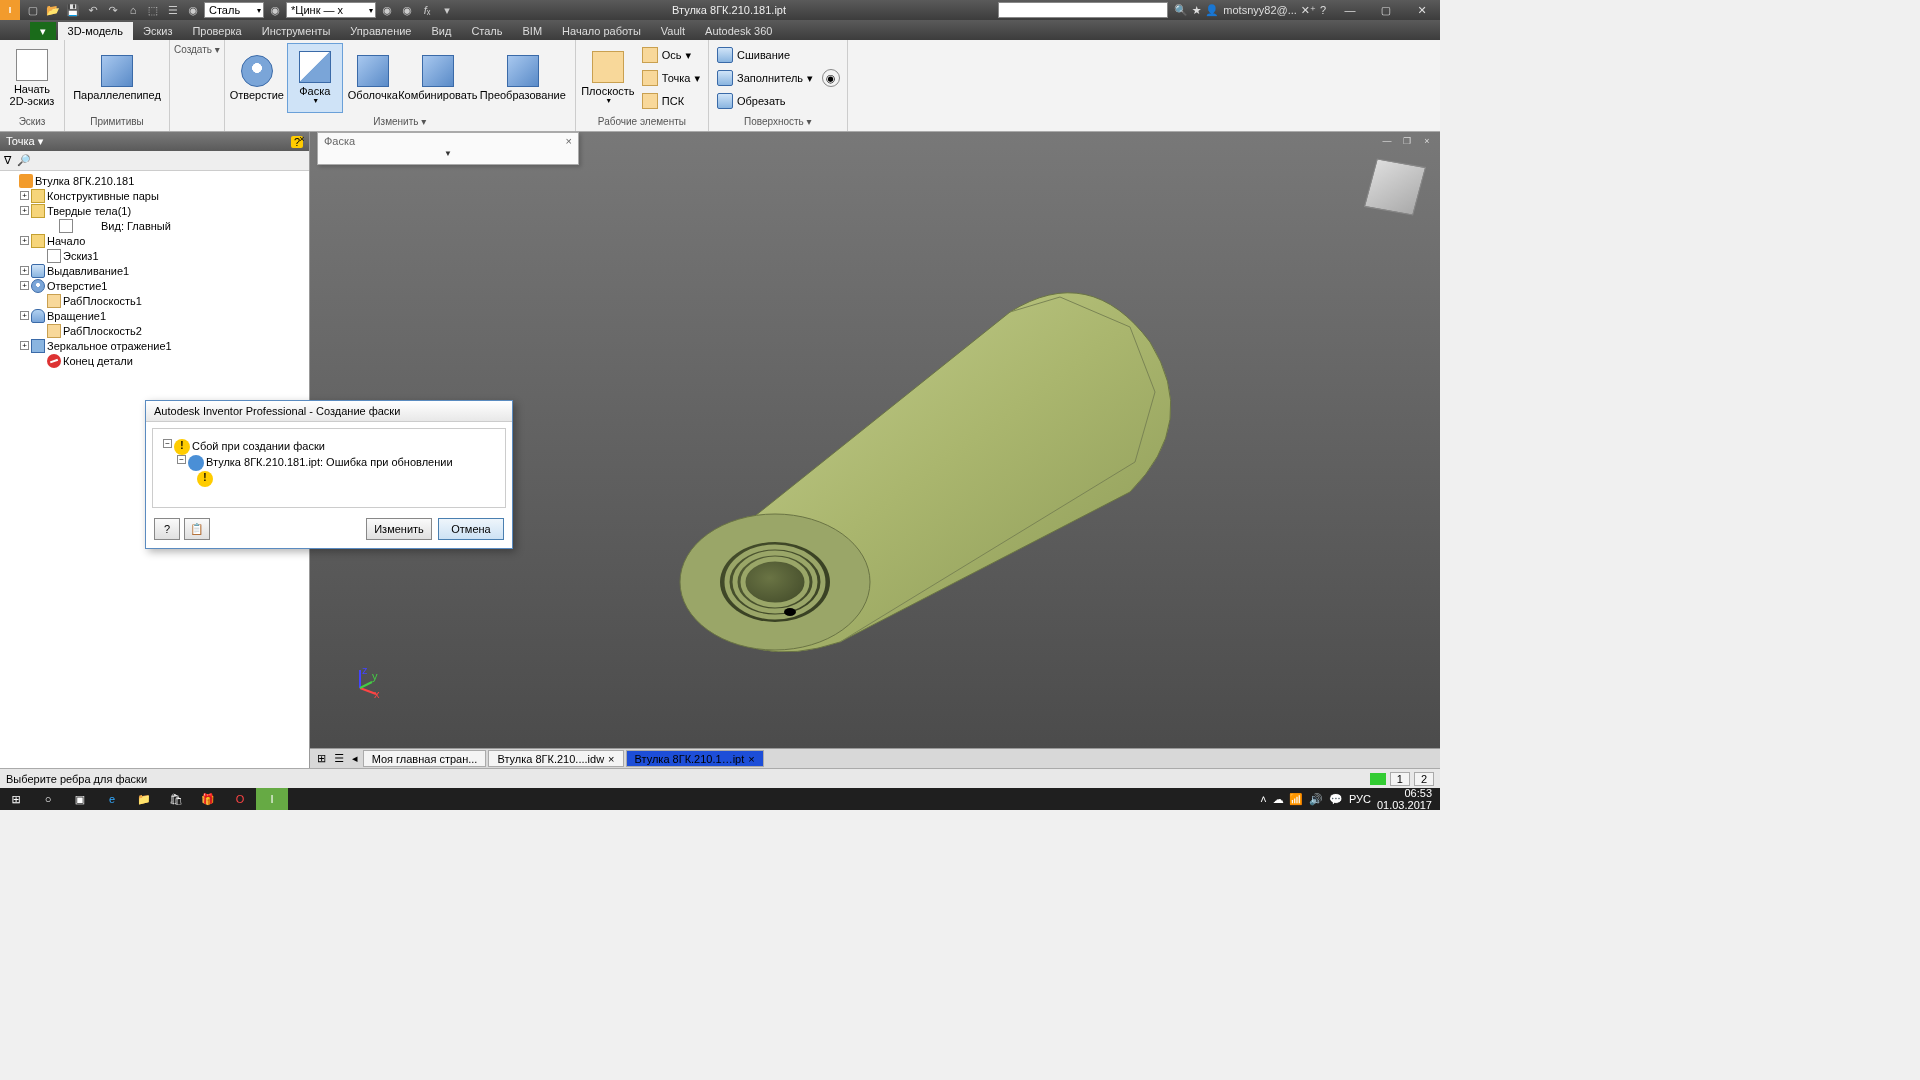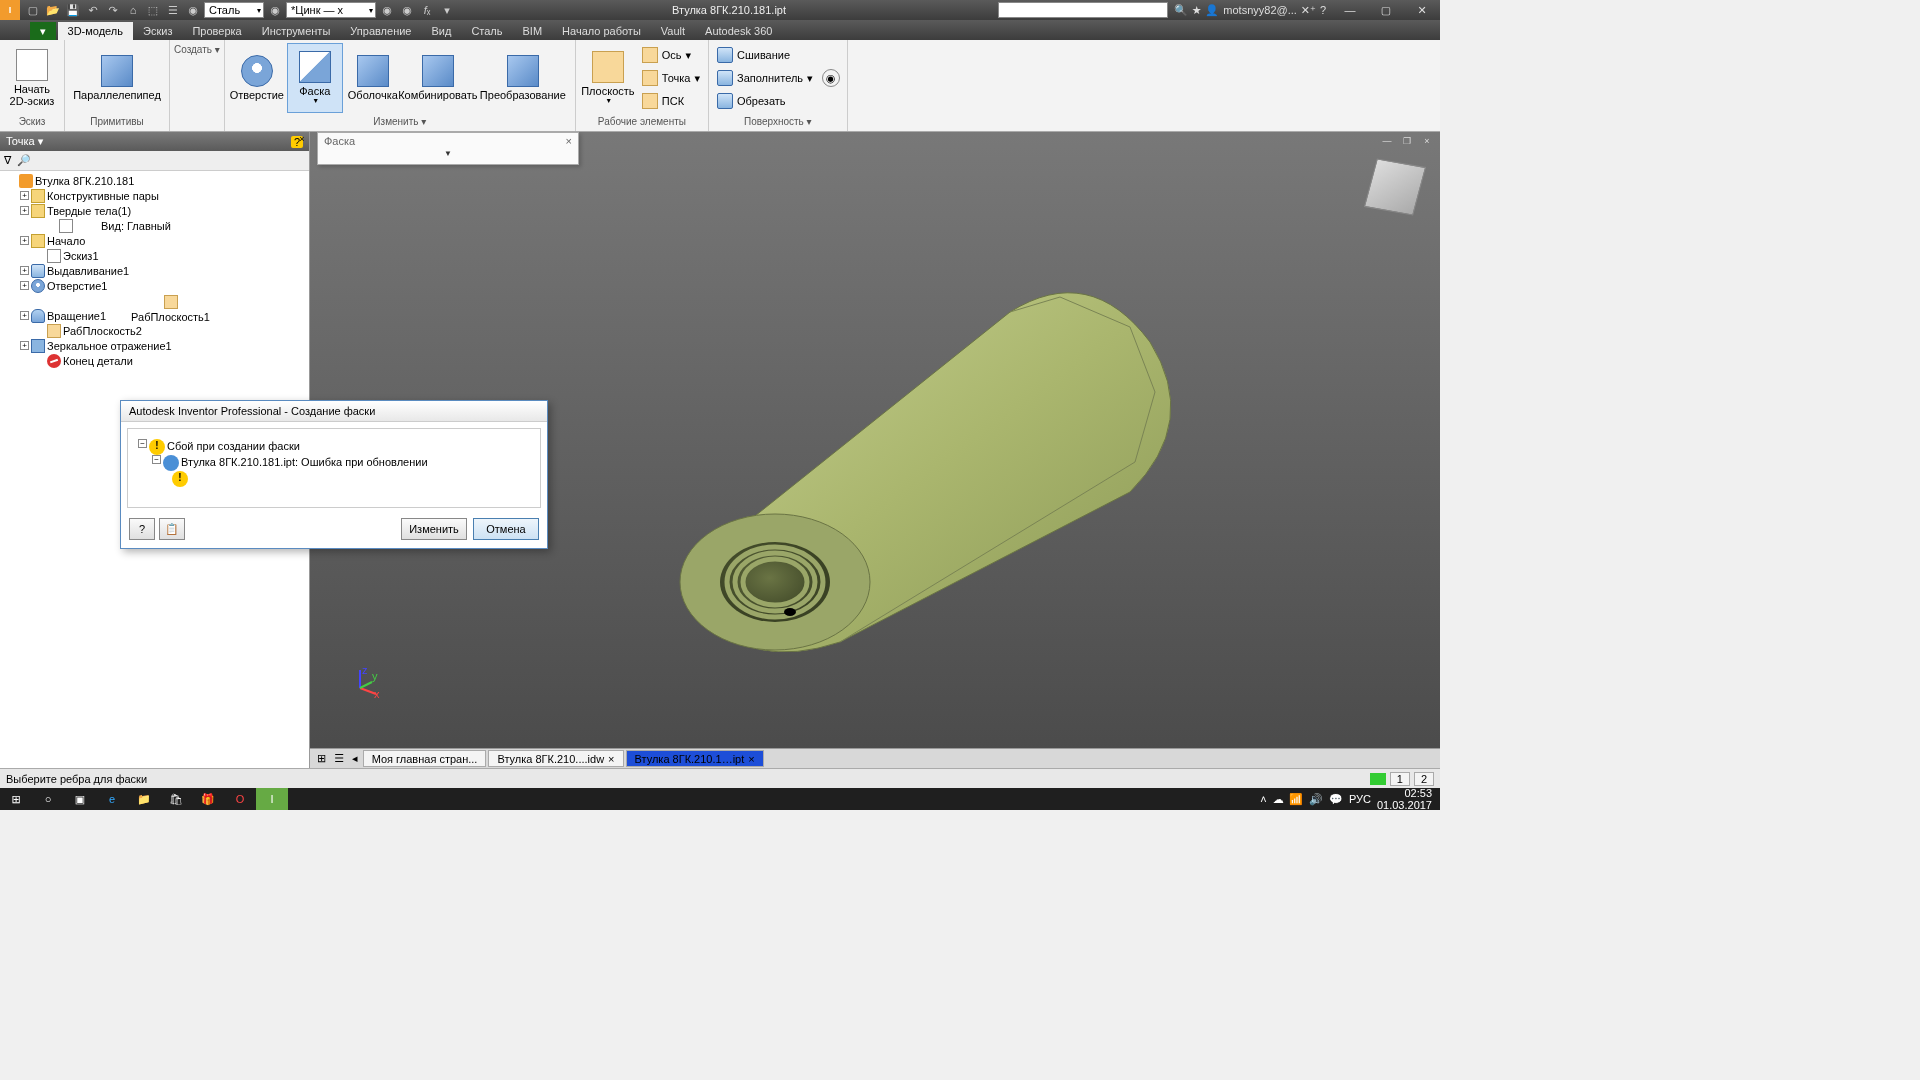--- a/index.html
+++ b/index.html
@@ -42,21 +42,21 @@
 .viewport{flex:1;background:linear-gradient(#787878,#4a4a4a);position:relative;overflow:hidden}
 .viewcube{position:absolute;top:30px;right:20px;width:50px;height:50px;background:linear-gradient(135deg,#ddd,#aaa);transform:rotate(10deg) skew(-5deg);border:1px solid #888}
 .axis-triad{position:absolute;bottom:70px;left:40px;width:30px;height:30px}
 .part{position:absolute;top:140px;left:280px;width:600px;height:380px}
 .doc-tabs{position:absolute;bottom:0;left:0;right:0;height:20px;background:#d8d8d8;border-top:1px solid #999;display:flex;align-items:center;padding-left:4px;gap:2px}
 .doc-tab{background:#f4f4f4;border:1px solid #aaa;padding:1px 8px;height:17px;display:flex;align-items:center;gap:4px;cursor:pointer}
 .doc-tab.active{background:#1d4ed8;font-weight:normal}
 .mini-dialog{position:absolute;top:0;left:7px;width:262px;height:33px;background:#fafafa;border:1px solid #aaa;box-shadow:2px 2px 4px rgba(0,0,0,.2)}
 .mini-dialog-hdr{display:flex;justify-content:space-between;padding:2px 6px;color:#666}
 .mini-dialog-arrow{text-align:center;font-size:8px;color:#333}
-.error-dialog{position:absolute;top:268px;left:120px;width:428px;background:#fff;border:1px solid #5a8bc0;box-shadow:3px 3px 8px rgba(0,0,0,.3)}
+.error-dialog{position:absolute;top:268px;left:145px;width:368px;background:#fff;border:1px solid #5a8bc0;box-shadow:3px 3px 8px rgba(0,0,0,.3)}
 .error-title{background:linear-gradient(#fff,#e8e8e8);padding:4px 8px;border-bottom:1px solid #ccc}
 .error-body{padding:10px;border:1px solid #ccc;margin:6px;min-height:80px}
 .error-tree-item{display:flex;align-items:flex-start;gap:2px;line-height:1.4}
 .error-link{color:#c00;text-decoration:underline}
 .error-btns{display:flex;justify-content:space-between;padding:4px 8px 8px;align-items:center}
 .dlg-btn{min-width:66px;height:22px;border:1px solid #888;background:linear-gradient(#fafafa,#e0e0e0);cursor:pointer}
 .dlg-btn.primary{border:1px solid #4a7fb0;background:linear-gradient(#eef5fb,#cde2f4)}
 .statusbar{position:absolute;bottom:22px;left:0;right:0;height:20px;background:#e8e8e8;border-top:1px solid #aaa;display:flex;align-items:center;padding:0 6px;justify-content:space-between}
 .status-seg{display:flex;align-items:center;gap:4px}
 .status-num{border:1px solid #aaa;padding:0 6px;background:#f4f4f4}
@@ -278,21 +278,21 @@
         <div class="tree-item" style="padding-left: 18px;">
           <span class="tree-exp">+</span>
           <span class="tree-ico i-ext"></span>
           <span>Выдавливание1</span>
         </div>
         <div class="tree-item" style="padding-left: 18px;">
           <span class="tree-exp">+</span>
           <span class="tree-ico i-hole"></span>
           <span>Отверстие1</span>
         </div>
-        <div class="tree-item" style="padding-left: 32px; flex-direction: column;">
+        <div class="tree-item" style="padding-left: 32px;">
           <span style="width: 11px;"></span>
           <span class="tree-ico i-plane"></span>
           <span>РабПлоскость1</span>
         </div>
         <div class="tree-item" style="padding-left: 18px;">
           <span class="tree-exp">+</span>
           <span class="tree-ico i-cyl"></span>
           <span>Вращение1</span>
         </div>
         <div class="tree-item" style="padding-left: 32px;">
@@ -430,17 +430,17 @@
   <div class="tb-btn" style="color:#f44">O</div>
   <div class="tb-btn" style="background:#6a4;color:#fff">I</div>
   <div class="tb-right">
     <span>˄</span>
     <span>☁</span>
     <span>📶</span>
     <span>🔊</span>
     <span>💬</span>
     <span>РУС</span>
     <div class="tb-clock">
-        <div>02:53</div>
+        <div>06:53</div>
         <div>01.03.2017</div>
       </div>
   </div>
 </div>
 
 </body></html>

